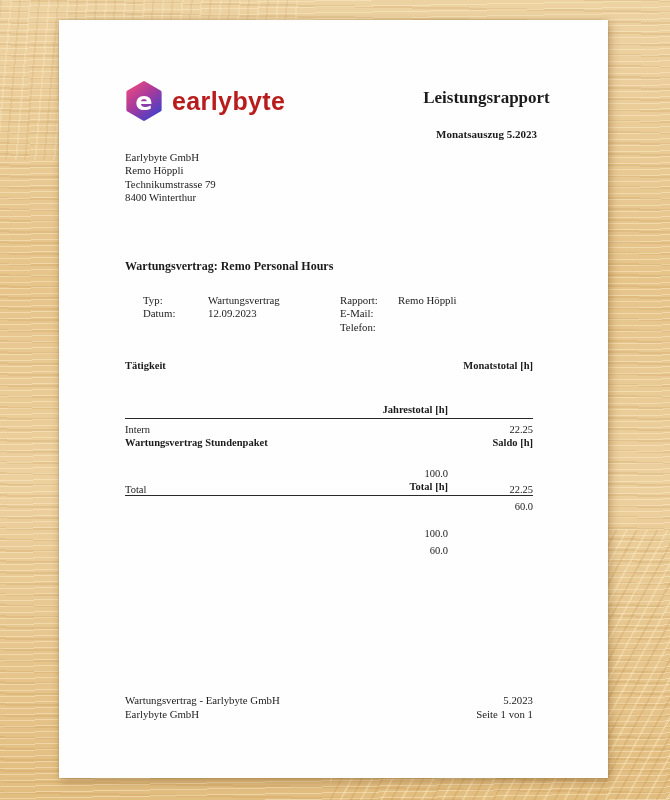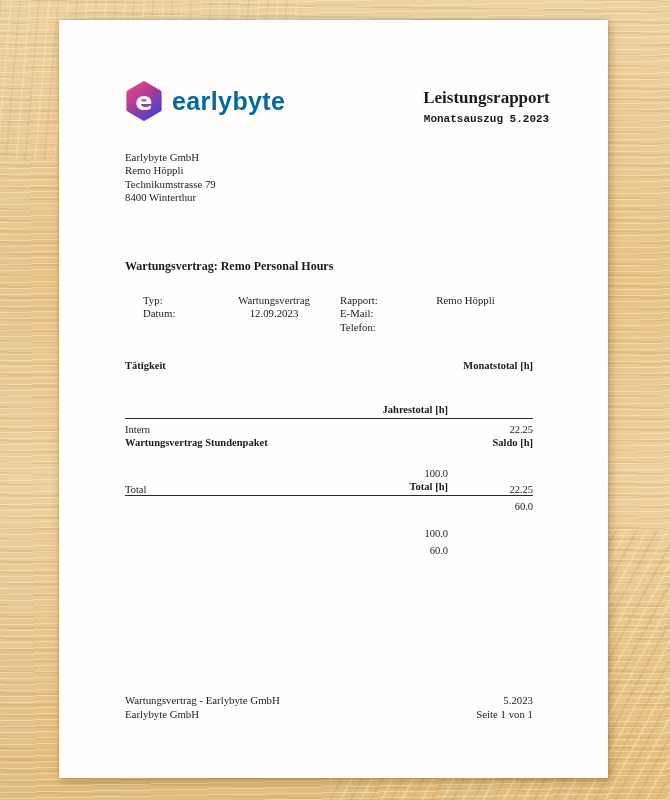--- a/index.html
+++ b/index.html
@@ -59,39 +59,38 @@
     top: 60px;
     display: flex;
     align-items: center;
     gap: 9px;
   }
   .wordmark {
     font-family: "Liberation Sans", sans-serif;
     font-weight: 600;
     font-size: 25px;
     letter-spacing: 0.4px;
-    color: #0369a1;
+    color: #b91c1c;
   }
   
   .title-block {
     position: absolute;
     left: 340px;
     top: 68px;
     width: 175px;
     text-align: center;
   }
   .doc-title {
     font-weight: 700;
     font-size: 17px;
   }
   .doc-subtitle {
     font-weight: 700;
     font-size: 11px;
-    margin-top: 5px;
-    font-family: Liberation Mono, monospace;
+    margin-top: 20px;
   }
   
   .sender {
     position: absolute;
     left: 66px;
     top: 131px;
     font-size: 10.8px;
     line-height: 13.4px;
   }
   
@@ -110,21 +109,21 @@
     width: 408px;
     display: flex;
     font-size: 10.8px;
     line-height: 13.4px;
   }
   .meta-col-left { width: 215px; }
   .meta-col-right { flex: 1; }
   .meta-row { display: flex; }
   .meta-col-left .meta-label { width: 65px; margin-left: 18px; }
   .meta-col-right .meta-label { width: 58px; }
-  .meta-value { flex: 1; min-height: 13.4px; text-align: center; }
+  .meta-value { flex: 1; min-height: 13.4px; }
   
   .tbl {
     position: absolute;
     left: 66px;
     width: 408px;
     font-size: 10.5px;
   }
   .tbl1 { top: 340px; }
   .tbl2 { top: 417px; }
   .tbl-head {

